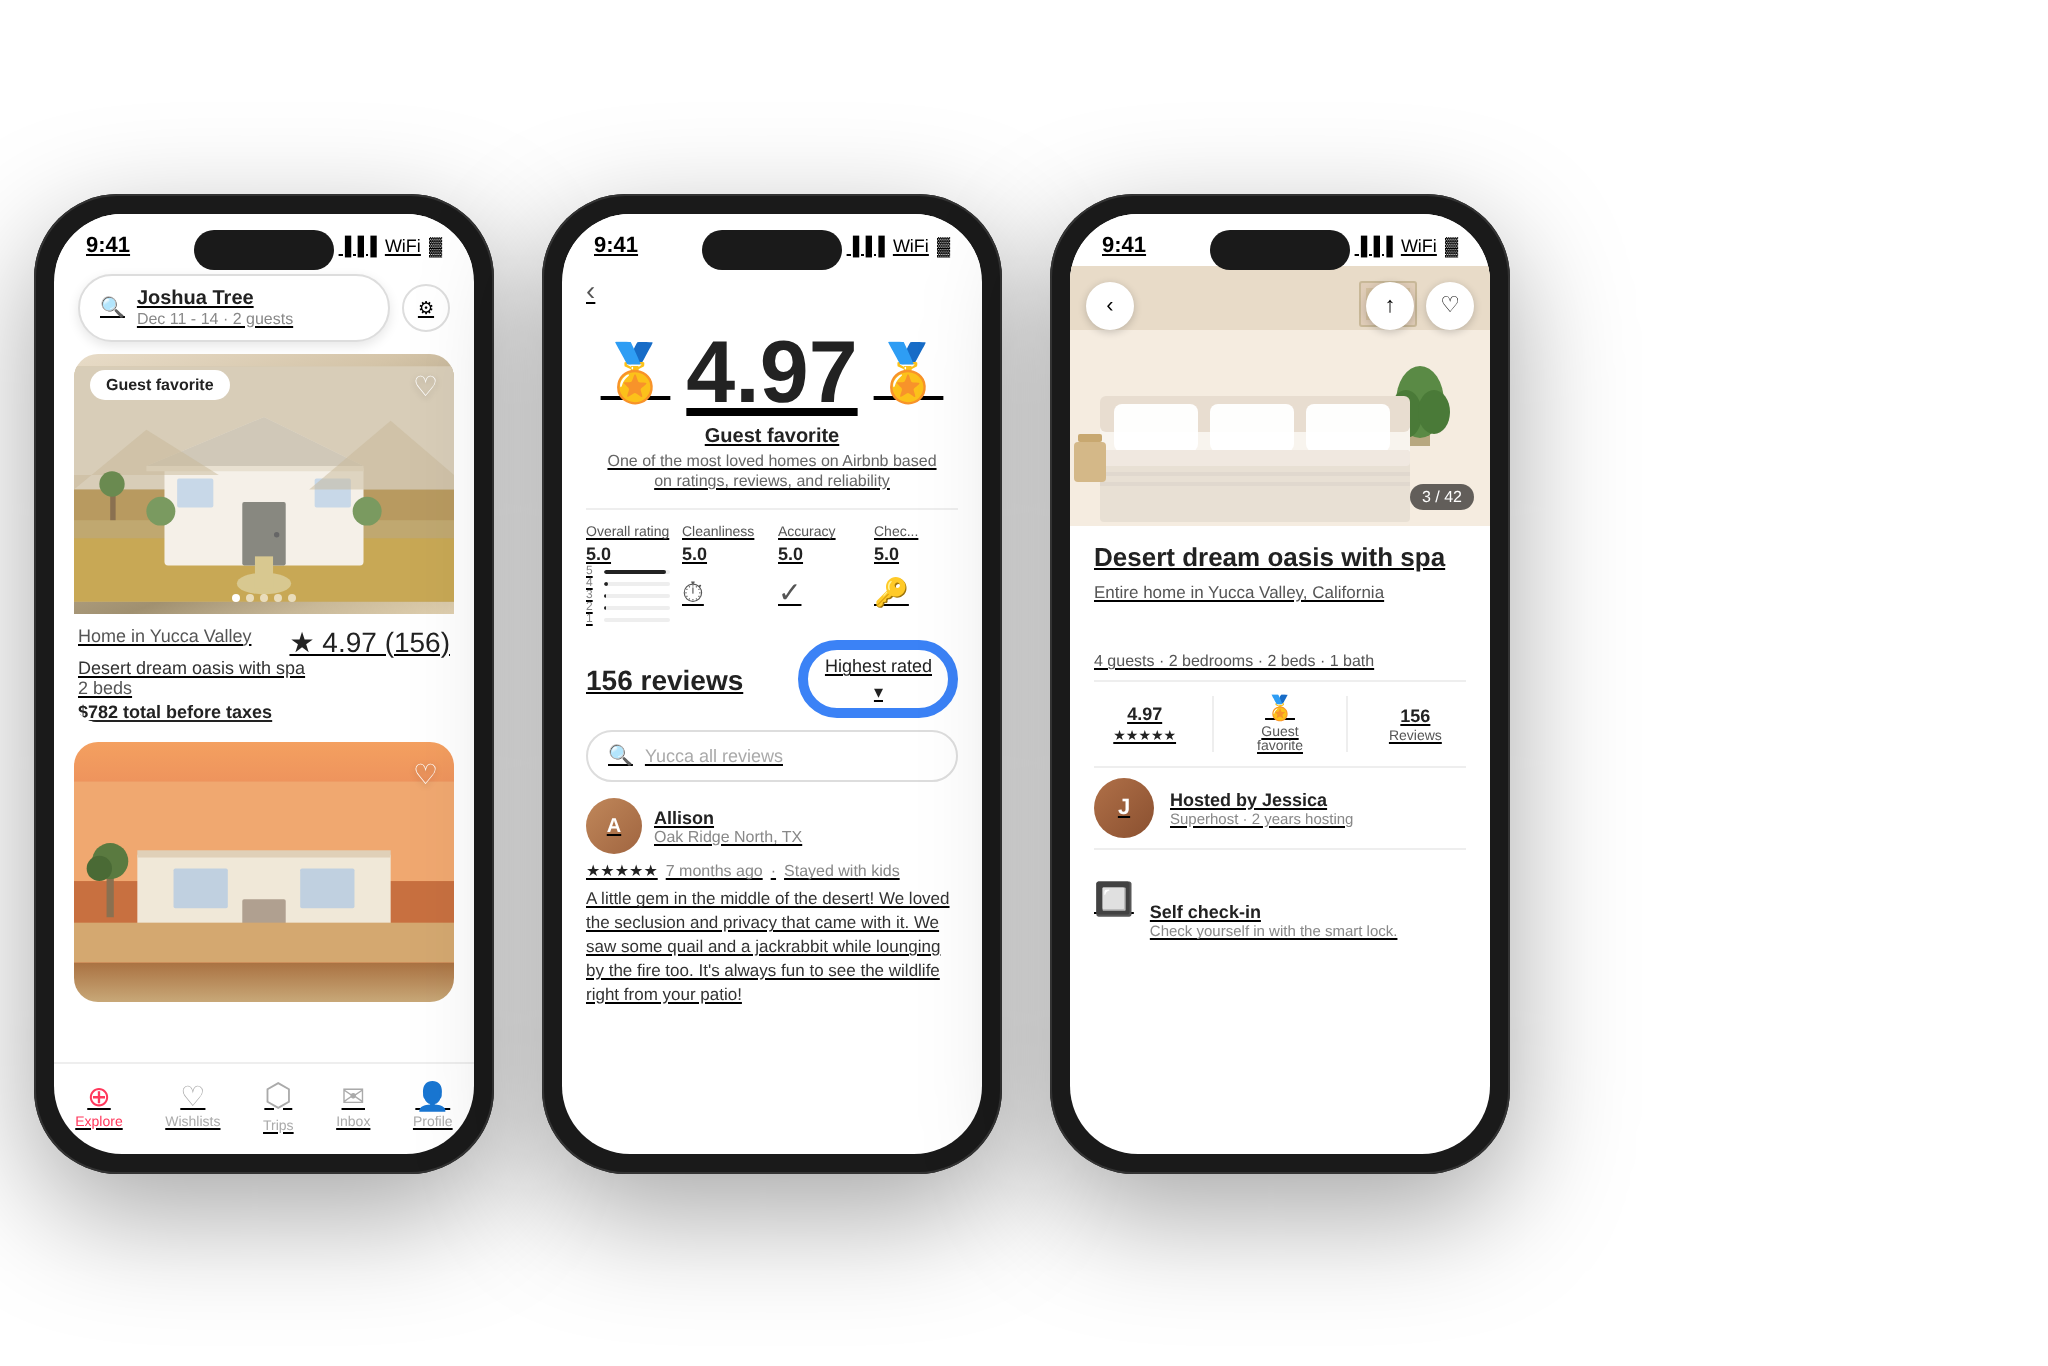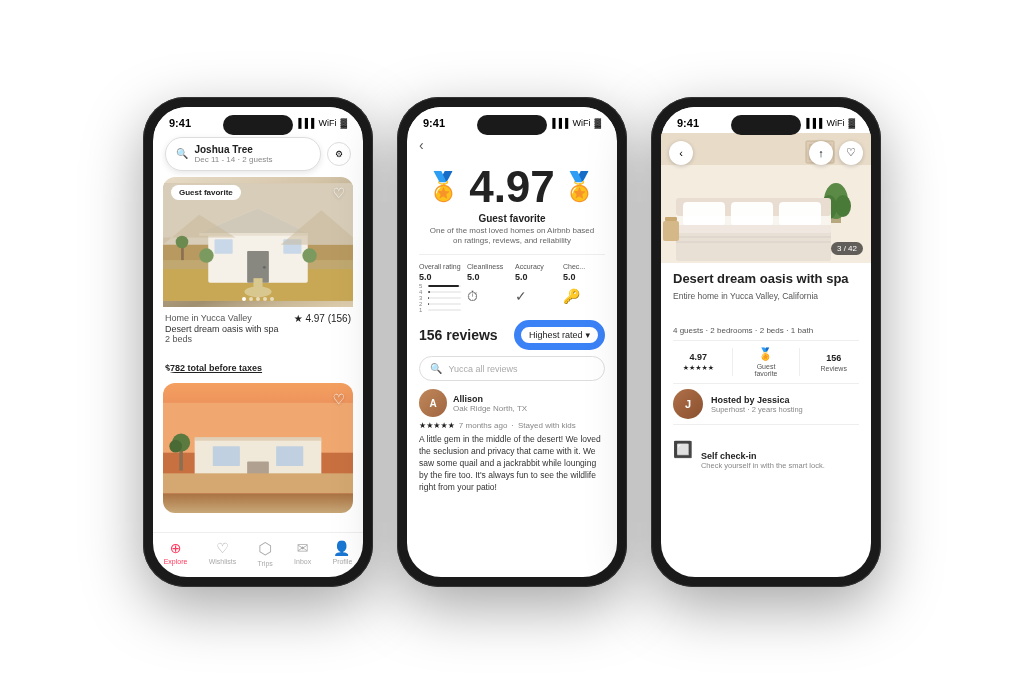--- a/index.html
+++ b/index.html
@@ -9,24 +9,24 @@
       justify-content: center;
       align-items: center;
       min-height: 100vh;
       font-family: -apple-system, BlinkMacSystemFont, 'Helvetica Neue', Arial, sans-serif;
     }
     .scene {
       width: 1024px;
       height: 683px;
       background: white;
       display: flex;
-      justify-content: center;
       align-items: center;
       gap: 24px;
       padding: 17px;
+      text-decoration: underline;
     }
 
     
     .phone {
       width: 230px;
       height: 490px;
       background: #1a1a1a;
       border-radius: 42px;
       padding: 10px;
       box-shadow: 0 20px 60px rgba(0,0,0,0.35), inset 0 0 0 1px #333;
@@ -210,24 +210,24 @@
     }
     .listing-beds {
       font-size: 9px;
       color: #555;
     }
     .listing-price {
       font-size: 9px;
       font-weight: 600;
       color: #222;
       text-decoration: underline;
-      margin-top: 19px;
+      margin-top: 2px;
     }
     .rating-badge {
-      font-size: 10px;
+      font-size: 14px;
       font-weight: 500;
       color: #222;
     }
     
     .p1-bottom-nav {
       display: flex;
       justify-content: space-around;
       align-items: center;
       padding: 6px 0 10px;
       border-top: 1px solid #eee;
@@ -361,23 +361,24 @@
       font-size: 14px;
       font-weight: 600;
       color: #222;
     }
     .p2-sort-btn {
       display: flex;
       align-items: center;
       gap: 3px;
       font-size: 9px;
       color: #222;
-      border: 7px solid #3b82f6;
+      border: 5px solid #3b82f6;
       border-radius: 20px;
       padding: 3px 8px;
+      flex-direction: column;
     }
     .p2-search-box {
       border: 1px solid #ddd;
       border-radius: 24px;
       padding: 6px 10px;
       display: flex;
       align-items: center;
       gap: 6px;
       margin-bottom: 8px;
     }

